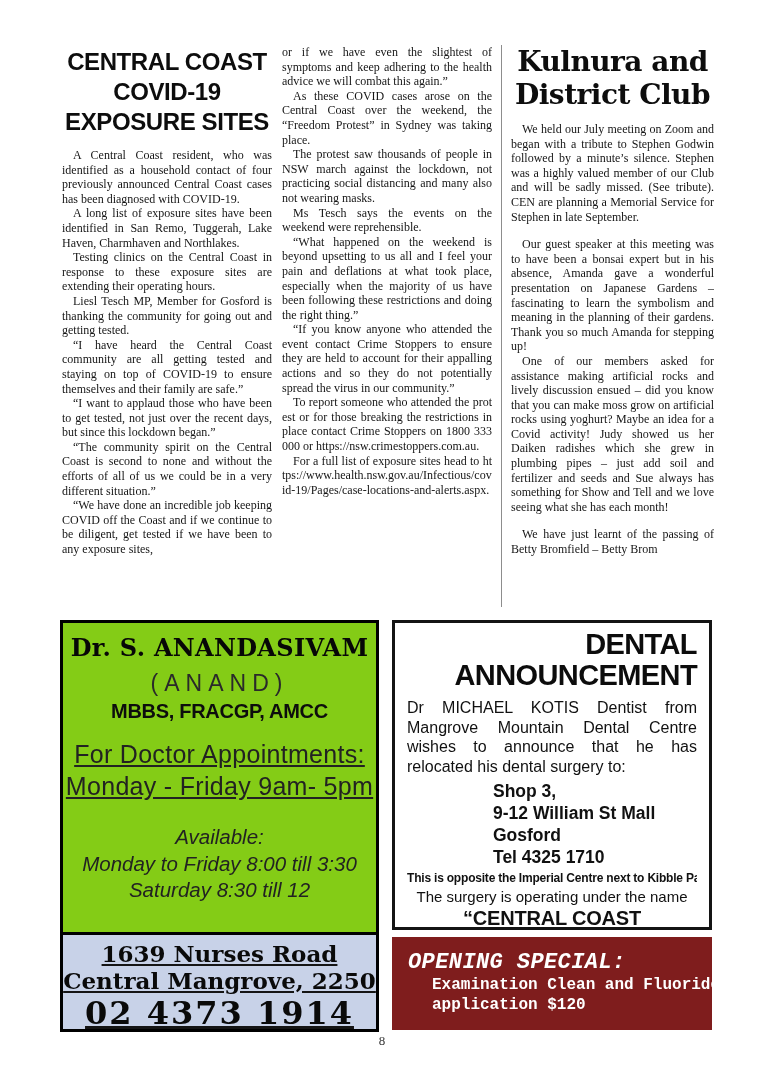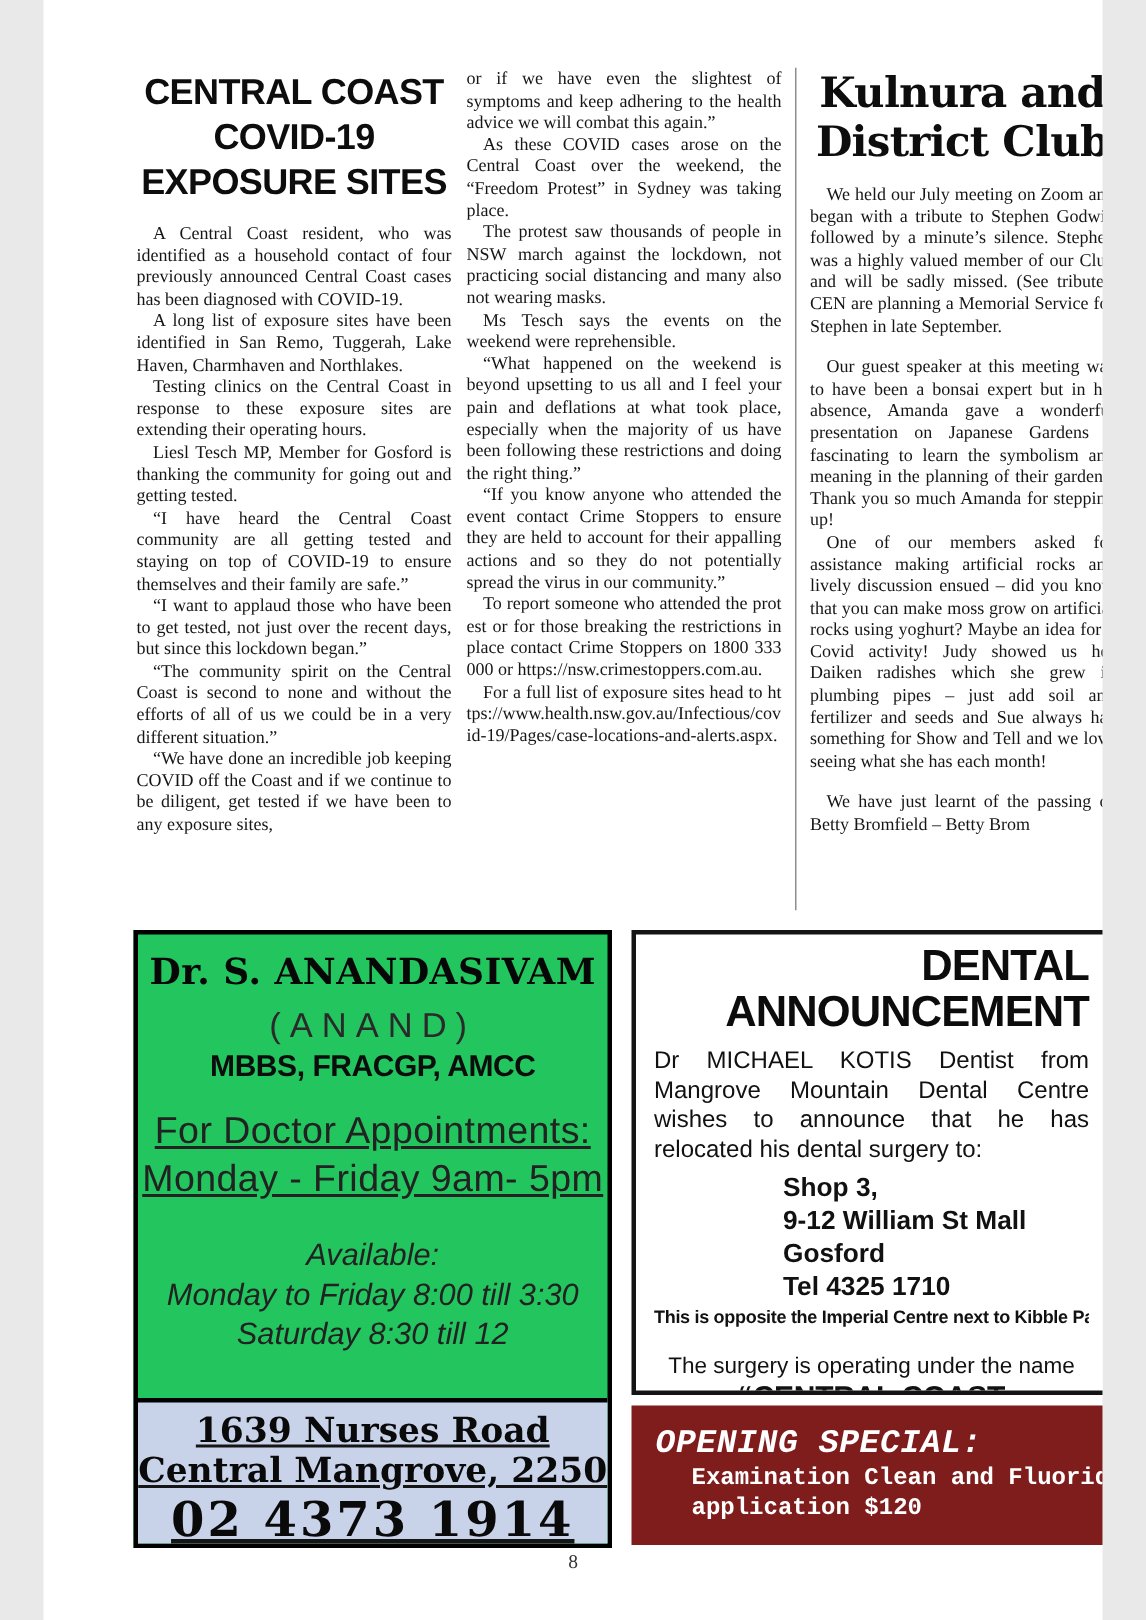--- a/index.html
+++ b/index.html
@@ -1,16 +1,16 @@
 <!DOCTYPE html>
 <html><head>
 <meta charset="utf-8">
 <style>
   html,body{margin:0;padding:0;background:#e9e9e9;}
-  .page{position:relative;width:706px;height:1080px;background:#ffffff;margin:0 auto;
+  .page{position:relative;width:764px;height:1080px;background:#ffffff;margin:0 auto;
         font-family:"Liberation Serif",serif;color:#151515;overflow:hidden;}
 
   
   .columns{position:absolute;top:45px;left:62px;width:652px;height:562px;display:flex;overflow:hidden;}
   .col{width:210px;}
   .col-2{margin-left:10px;}
   .col-3{margin-left:9px;border-left:1px solid #8d8d8d;padding-left:9px;width:203px;}
 
   .covid-title{font-family:"Liberation Sans",sans-serif;font-weight:700;font-size:24px;
                line-height:30px;text-align:center;letter-spacing:-0.4px;margin:2px 0 11px 0;color:#0d0d0d;}
@@ -21,42 +21,42 @@
   .p.ni{text-indent:0;}
   .p.gap{margin-top:13px;}
   .p.urls{word-break:break-all;}
   .byline{margin-top:5px;text-align:right;font-family:"Liberation Sans",sans-serif;
           font-style:italic;font-weight:600;font-size:13px;line-height:16px;padding-right:2px;}
 
   
   .ads{position:absolute;top:620px;left:60px;width:652px;display:flex;gap:13px;}
 
   
-  .ad-doctor{width:319px;height:412px;border:3px solid #000;box-sizing:border-box;background:#22c55e;
+  .ad-doctor{width:319px;height:412px;border:3px solid #000;box-sizing:border-box;background:#84cc16;
              display:flex;flex-direction:column;font-family:"Liberation Sans",sans-serif;}
   .ad-doctor .white{flex:1;overflow:hidden;text-align:center;padding-top:10px;}
   .doc-name{font-family:"DejaVu Serif",serif;font-weight:700;font-size:24px;letter-spacing:0.3px;color:#070707;}
   .doc-alias{font-size:23px;letter-spacing:6px;margin-top:8px;color:#2a2a2a;}
   .doc-creds{font-weight:700;font-size:20px;letter-spacing:-0.3px;margin-top:3px;color:#0d0d0d;}
   .doc-appt{font-size:25px;letter-spacing:0.3px;margin-top:15px;line-height:32px;color:#222;text-decoration:underline;}
   .doc-path{font-style:italic;font-size:20.5px;line-height:26.5px;margin-top:22px;color:#222;}
   .ad-doctor .blue{height:97px;background:#c8d2e8;border-top:3px solid #000;text-align:center;
                    font-family:"DejaVu Serif",serif;font-weight:700;padding-top:5px;box-sizing:border-box;text-decoration:underline;}
   .doc-addr{font-size:23px;line-height:27px;color:#0a0a0a;}
   .doc-phone{font-size:32px;letter-spacing:2px;line-height:36px;margin-top:1px;color:#0a0a0a;}
 
   
   .ad-right{width:320px;display:flex;flex-direction:column;gap:7px;}
   .ad-dental{height:310px;border:3px solid #141414;box-sizing:border-box;background:#fff;
              font-family:"Liberation Sans",sans-serif;color:#111;padding:6px 12px 0 12px;overflow:hidden;}
   .dental-title{font-weight:700;font-size:29px;line-height:31px;text-align:right;letter-spacing:-0.6px;color:#0c0c0c;}
   .dental-body{font-size:16px;line-height:19.5px;text-align:justify;margin-top:7px;}
   .dental-addr{font-weight:700;font-size:17.5px;line-height:22px;margin:4px 0 0 86px;}
   .dental-note{font-weight:700;font-size:12px;letter-spacing:-0.2px;white-space:nowrap;text-align:center;margin-top:3px;overflow:hidden;}
-  .dental-oper{font-size:15px;text-align:center;margin-top:17px;}
+  .dental-oper{font-size:15px;text-align:center;margin-top:3px;}
   .dental-brand{font-weight:700;font-size:20px;text-align:center;margin-top:2px;letter-spacing:-0.2px;}
   .ad-special{height:93px;background:#7f1d1d;color:#fff;font-family:Liberation Mono, monospace;
               padding:13px 14px 0 16px;box-sizing:border-box;}
   .special-label{font-style:italic;font-weight:700;font-size:22px;letter-spacing:0.4px;}
   .special-line{font-weight:700;font-size:16px;line-height:20px;margin-left:24px;white-space:nowrap;}
   .special-line:first-of-type{margin-top:3px;}
 
   .page-number{position:absolute;top:1033px;left:0;right:0;text-align:center;font-size:13px;color:#333;}
 </style>
 </head>

